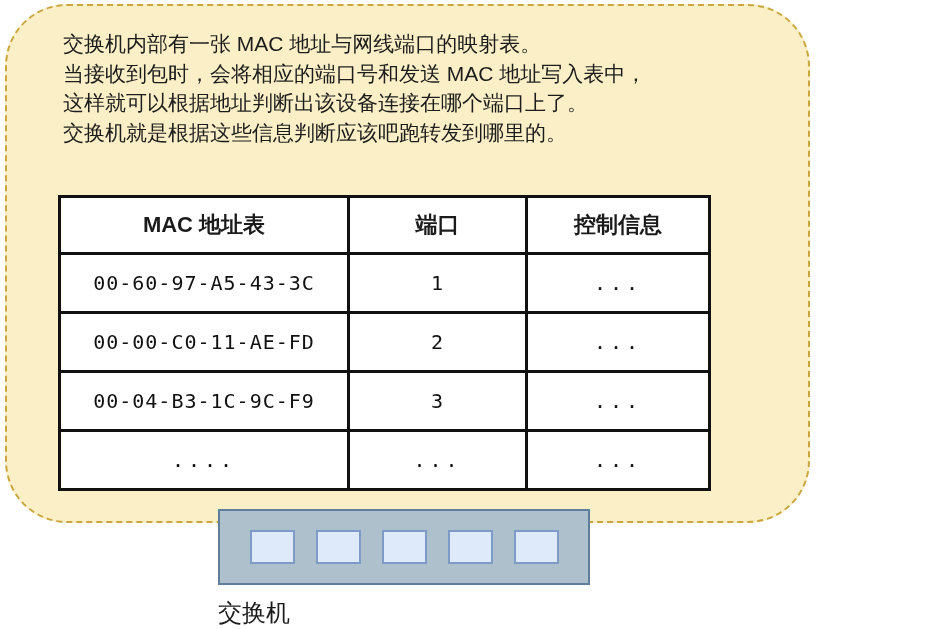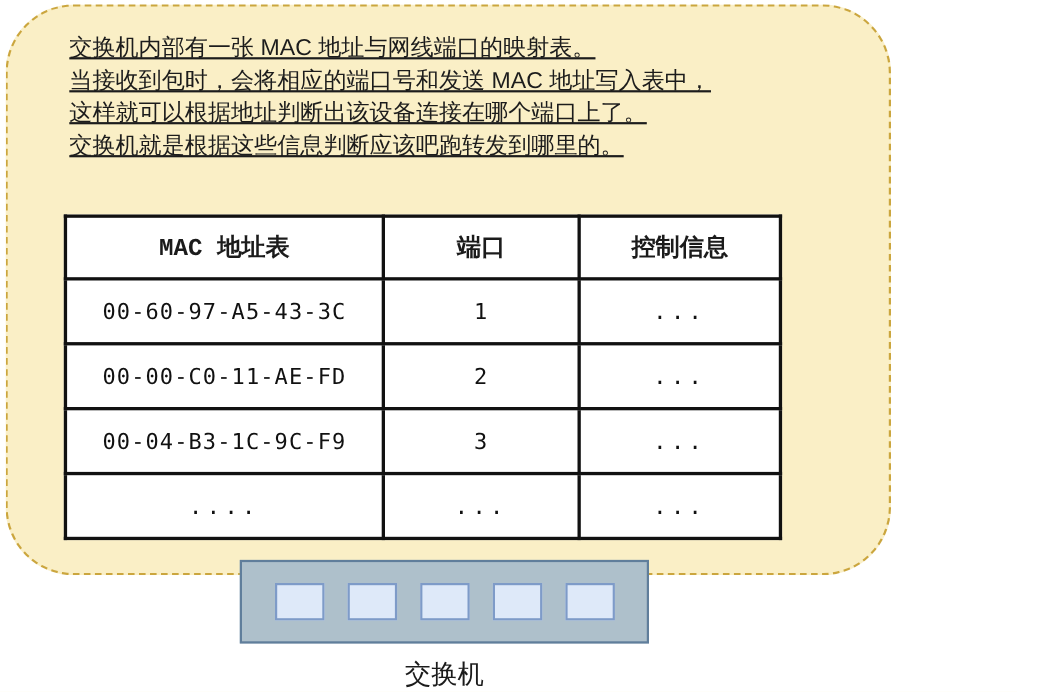--- a/index.html
+++ b/index.html
@@ -21,21 +21,20 @@
     border:2px dashed #CBA63E;
     border-radius:62px;
   }
   .note-text{
     position:absolute;
     left:63px; top:29px;
     width:710px;
     font-size:21px;
     line-height:29.5px;
     color:#1c1c1c;
-    text-decoration:underline;
   }
 
   
   .mac-table{
     position:absolute;
     left:58px; top:195px;
     width:650px;
     border-collapse:collapse;
     table-layout:fixed;
     background:#ffffff;
@@ -46,21 +45,21 @@
   .mac-table th, .mac-table td{
     border:3px solid #111111;
     text-align:center;
     vertical-align:middle;
     background:#ffffff;
   }
   .mac-table th{
     height:57px;
     font-size:22px;
     font-weight:bold;
-    font-family:Liberation Mono, monospace;
+    font-family:Liberation Sans, sans-serif;
   }
   .mac-table td{
     height:59px;
     font-family:"DejaVu Sans Mono","Liberation Mono",monospace;
     font-weight:normal;
     font-size:20px;
     letter-spacing:1px;
     color:#111111;
   }
   .mac-table td.dots{ letter-spacing:4px; }
@@ -79,21 +78,20 @@
   }
   .switch-port{
     width:45px; height:34px;
     background:#DEE9F9;
     border:2px solid #7E9BC8;
   }
   .switch-label{
     position:absolute;
     left:218px; top:597px;
     width:372px;
-    text-align:center;
     font-size:24px;
     color:#1b1b1b;
   }
 </style>
 </head>
 <body>
 
 <div class="note-box"></div>
 
 <div class="note-text">

